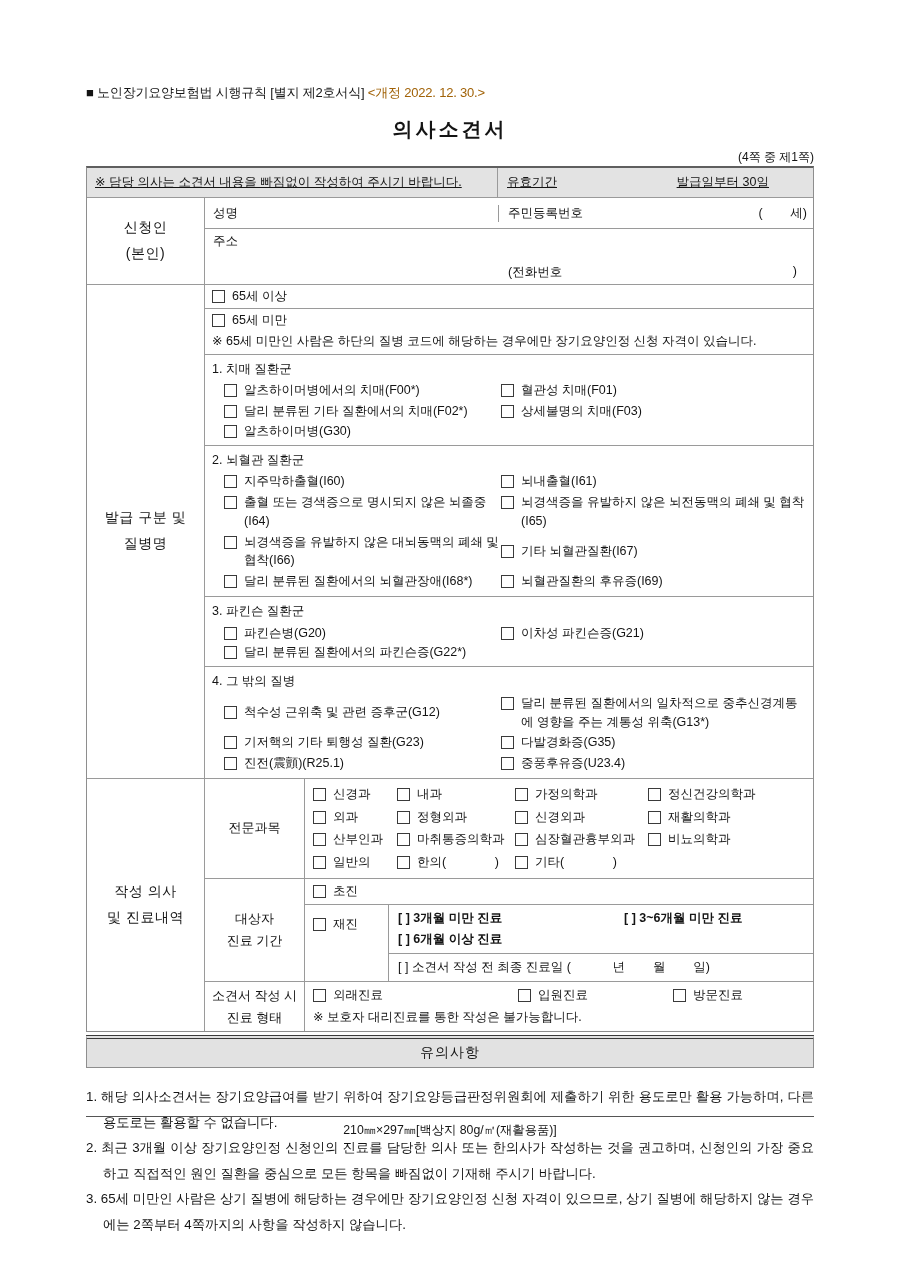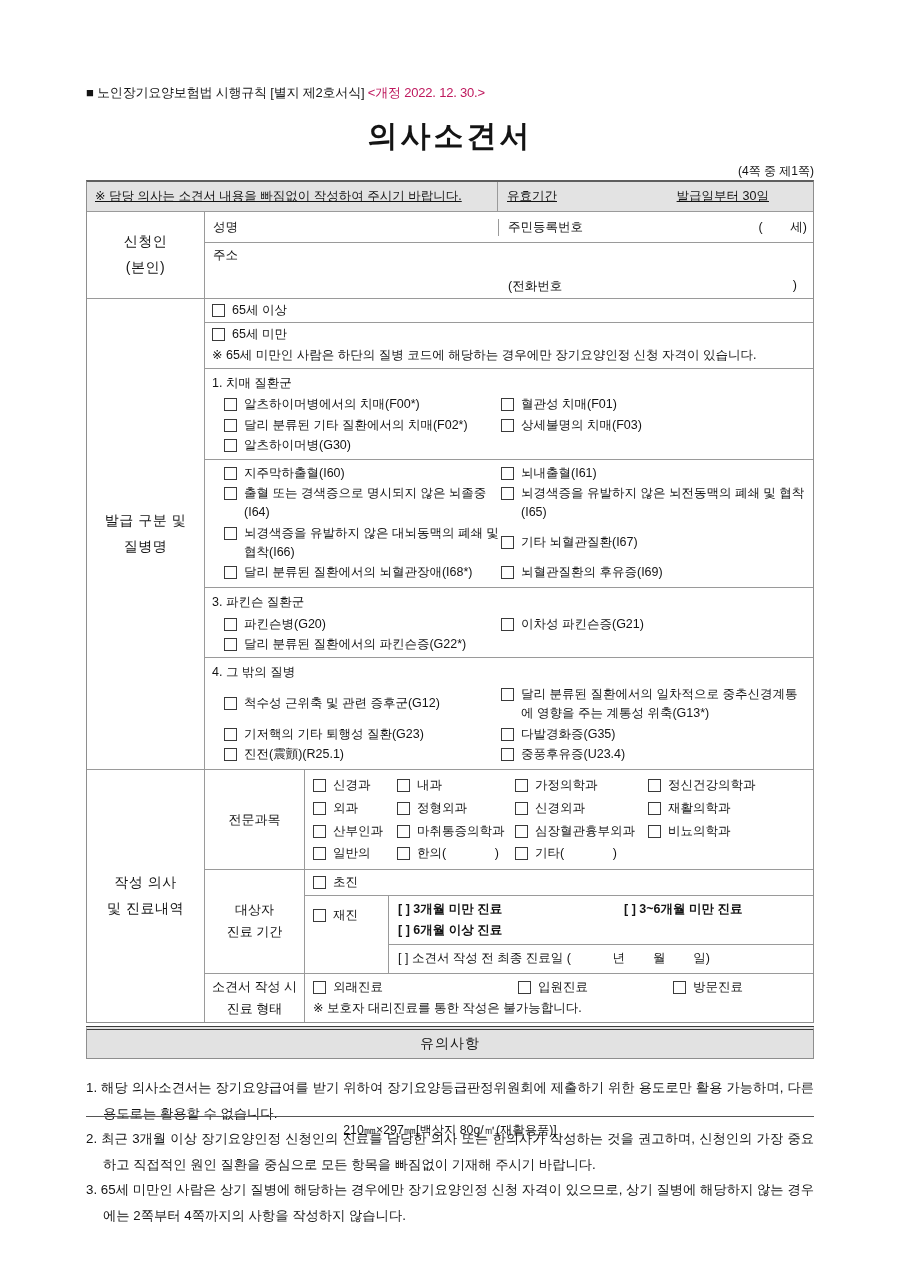--- a/index.html
+++ b/index.html
@@ -3,22 +3,22 @@
 <meta charset="utf-8">
 <style>
   html,body{margin:0;padding:0;background:#ffffff;}
   body{
     width:900px;height:1274px;box-sizing:border-box;
     padding:84px 86px 0 86px;
     font-family:"Liberation Sans","DejaVu Sans",sans-serif;
     font-size:12.5px;color:#141414;overflow:hidden;position:relative;
   }
   .hdr-note{font-size:13px;letter-spacing:-0.2px;}
-  .hdr-note .rev{color:#be185d;}
-  .title{text-align:center;font-size:30px;font-weight:800;letter-spacing:3px;margin:14px 0 6px 0;}
+  .hdr-note .rev{color:#a16207;}
+  .title{text-align:center;font-size:20px;font-weight:800;letter-spacing:3px;margin:14px 0 6px 0;}
   .page-ind{text-align:right;font-size:12px;}
 
   
   .ft{border:1px solid #8e8e8e;border-top:2px solid #5f5f5f;}
   .b-b{border-bottom:1px solid #9a9a9a;}
   .b-r{border-right:1px solid #9a9a9a;}
   .flex{display:flex;}
   .grow{flex:1;min-width:0;}
 
   .bar{background:#e3e3e3;display:flex;align-items:center;text-decoration:underline;}
@@ -180,20 +180,21 @@
         </div>
         <div class="single">
           <div class="item">
               <span class="cb"></span>
               <span>알츠하이머병(G30)</span>
             </div>
         </div>
       </div>
 
       <div class="grp b-b">
+        <div class="grp-title">2. 뇌혈관 질환군</div>
         <div class="pair">
           <div class="lcol">
               <div class="item">
                 <span class="cb"></span>
                 <span>지주막하출혈(I60)</span>
               </div>
             </div>
           <div class="rcol">
               <div class="item">
                 <span class="cb"></span>

